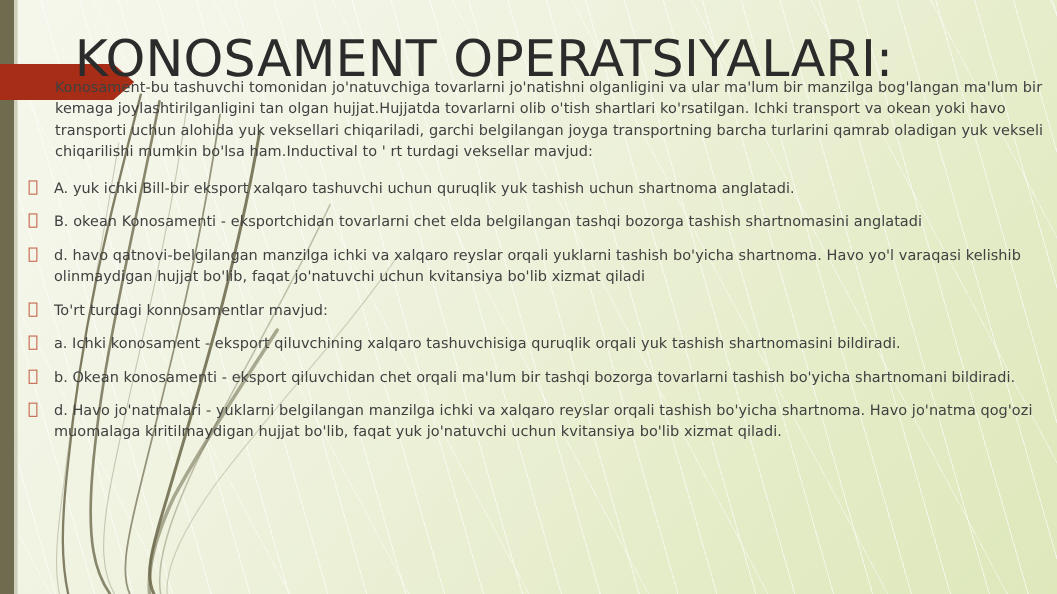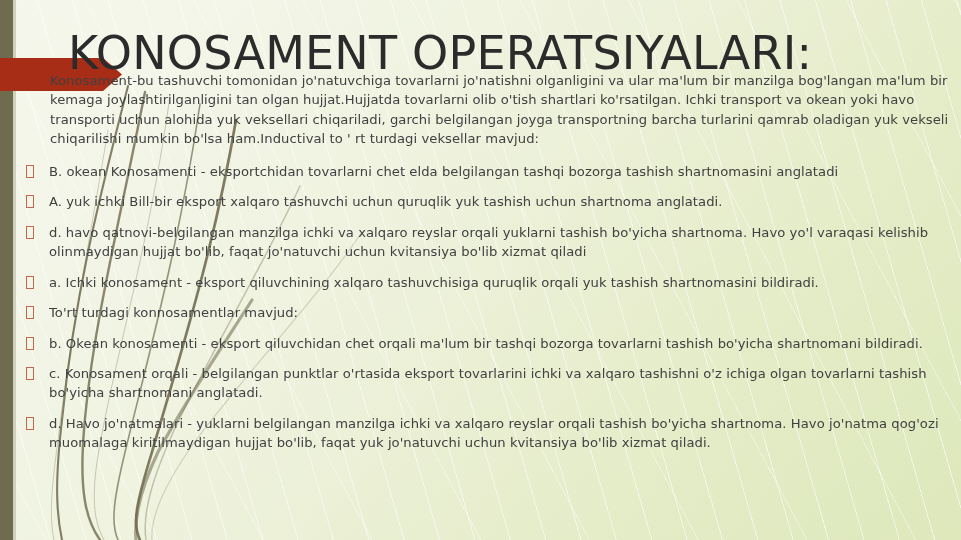--- a/index.html
+++ b/index.html
@@ -190,53 +190,49 @@
 
   <div id="body-area">
 
     <div class="para lead">
       <div class="bullet none"></div>
       <div class="ptext">Konosament-bu tashuvchi tomonidan jo'natuvchiga tovarlarni jo'natishni olganligini va ular ma'lum bir manzilga bog'langan ma'lum bir kemaga joylashtirilganligini tan olgan hujjat.Hujjatda tovarlarni olib o'tish shartlari ko'rsatilgan. Ichki transport va okean yoki havo transporti uchun alohida yuk veksellari chiqariladi, garchi belgilangan joyga transportning barcha turlarini qamrab oladigan yuk vekseli chiqarilishi mumkin bo'lsa ham.Inductival to ' rt turdagi veksellar mavjud:</div>
     </div>
 
     <div class="para">
       <div class="bullet"><span class="tofu"></span></div>
+      <div class="ptext">A. yuk ichki Bill-bir eksport xalqaro tashuvchi uchun quruqlik yuk tashish uchun shartnoma anglatadi.</div>
+    </div>
+
+    <div class="para">
+      <div class="bullet"><span class="tofu"></span></div>
       <div class="ptext">B. okean Konosamenti - eksportchidan tovarlarni chet elda belgilangan tashqi bozorga tashish shartnomasini anglatadi</div>
     </div>
 
-    <div class="para">
-      <div class="bullet"><span class="tofu"></span></div>
-      <div class="ptext">A. yuk ichki Bill-bir eksport xalqaro tashuvchi uchun quruqlik yuk tashish uchun shartnoma anglatadi.</div>
-    </div>
-
 
     <div class="para">
       <div class="bullet"><span class="tofu"></span></div>
       <div class="ptext">d. havo qatnovi-belgilangan manzilga ichki va xalqaro reyslar orqali yuklarni tashish bo'yicha shartnoma. Havo yo'l varaqasi kelishib olinmaydigan hujjat bo'lib, faqat jo'natuvchi uchun kvitansiya bo'lib xizmat qiladi</div>
     </div>
 
     <div class="para">
       <div class="bullet"><span class="tofu"></span></div>
+      <div class="ptext">To'rt turdagi konnosamentlar mavjud:</div>
+    </div>
+
+    <div class="para">
+      <div class="bullet"><span class="tofu"></span></div>
       <div class="ptext">a. Ichki konosament - eksport qiluvchining xalqaro tashuvchisiga quruqlik orqali yuk tashish shartnomasini bildiradi.</div>
     </div>
 
     <div class="para">
       <div class="bullet"><span class="tofu"></span></div>
-      <div class="ptext">To'rt turdagi konnosamentlar mavjud:</div>
-    </div>
-
-    <div class="para">
-      <div class="bullet"><span class="tofu"></span></div>
       <div class="ptext">b. Okean konosamenti - eksport qiluvchidan chet orqali ma'lum bir tashqi bozorga tovarlarni tashish bo'yicha shartnomani bildiradi.</div>
     </div>
 
-    <div class="para">
-      <div class="bullet"><span class="tofu"></span></div>
-      <div class="ptext">c. Konosament orqali - belgilangan punktlar o'rtasida eksport tovarlarini ichki va xalqaro tashishni o'z ichiga olgan tovarlarni tashish bo'yicha shartnomani anglatadi.</div>
-    </div>
 
     <div class="para">
       <div class="bullet"><span class="tofu"></span></div>
       <div class="ptext">d. Havo jo'natmalari - yuklarni belgilangan manzilga ichki va xalqaro reyslar orqali tashish bo'yicha shartnoma. Havo jo'natma qog'ozi muomalaga kiritilmaydigan hujjat bo'lib, faqat yuk jo'natuvchi uchun kvitansiya bo'lib xizmat qiladi.</div>
     </div>
 
   </div>
 </div>
 
 </body></html>

